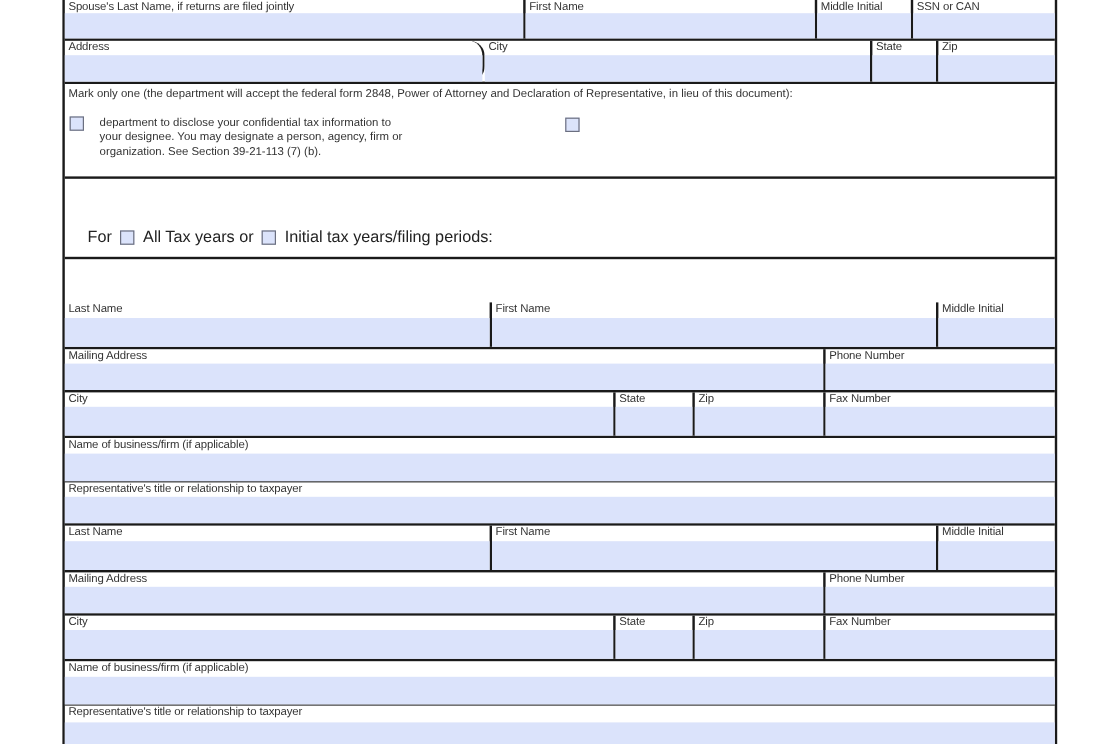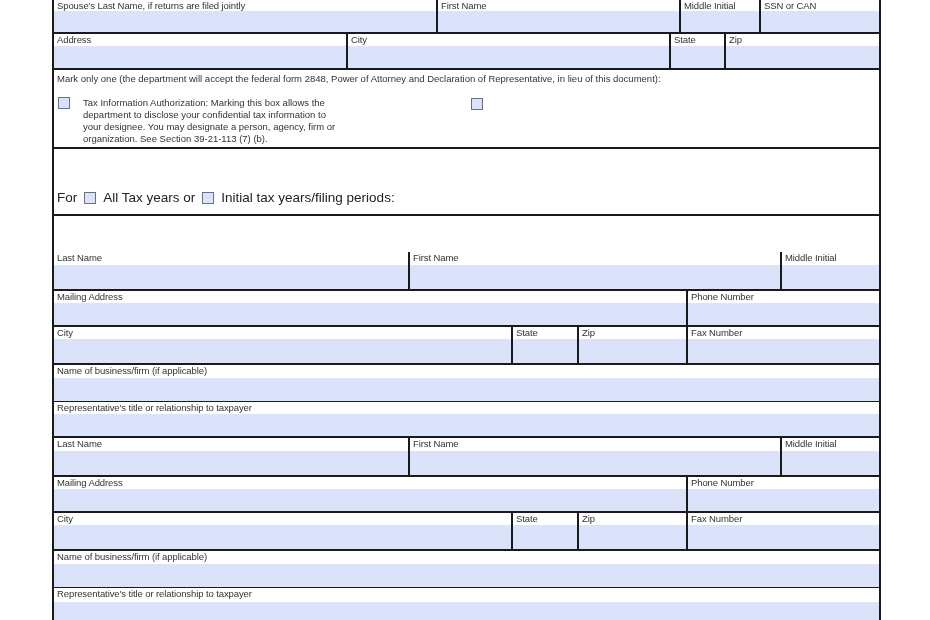--- a/index.html
+++ b/index.html
@@ -36,21 +36,21 @@
       <span class="lbl">Middle Initial</span>
       <input class="fill" style="height: 21px;">
     </div>
     <div class="cell" style="flex:1;">
       <span class="lbl">SSN or CAN</span>
       <input class="fill" style="height: 21px;">
     </div>
   </div>
 
   <div class="row" style="top:34px; height:36px;">
-    <div class="cell" style="width:294px;">
+    <div class="cell" style="width:350px;border-radius:13px;">
       <span class="lbl">Address</span>
       <input class="fill" style="height: 22px;">
     </div>
     <div class="cell" style="width:323px;">
       <span class="lbl">City</span>
       <input class="fill" style="height: 22px;">
     </div>
     <div class="cell" style="width:55px;">
       <span class="lbl">State</span>
       <input class="fill" style="height: 22px;">
@@ -59,30 +59,29 @@
       <span class="lbl">Zip</span>
       <input class="fill" style="height: 22px;">
     </div>
   </div>
 
   <div class="row" style="top:70px; height:79px; display:block;">
     <div class="txt-block" style="left:3px; top:3px; white-space:nowrap;">Mark only one (the department will accept the federal form 2848, Power of Attorney and Declaration of Representative, in lieu of this document):</div>
 
     <span class="cb" style="position:absolute; left:4px; top:27px;"></span>
     <div class="txt-block" style="left:29px; top:27px;">
-      <div>Tax Information Authorization: Marking this box allows the</div>
       <div>department to disclose your confidential tax information to</div>
       <div>your designee. You may designate a person, agency, firm or</div>
       <div>organization. See Section 39-21-113 (7) (b).</div>
     </div>
 
     <span class="cb" style="position:absolute; left:417px; top:28px;"></span>
   </div>
 
-  <div class="row" style="top:181px; height:35px; align-items:center; padding-left:3px;">
+  <div class="row" style="top:181px; height:35px; align-items:center; padding-left:19px;">
     <span class="big">For</span>
     <span class="cb" style="margin:0 7px 0 7px;"></span>
     <span class="big">All Tax years or</span>
     <span class="cb" style="margin:0 7px 0 7px;"></span>
     <span class="big">Initial tax years/filing periods:</span>
   </div>
 
 
   <div class="row" style="top:252px; height:39px;">
     <div class="cell" style="width:356px;">

